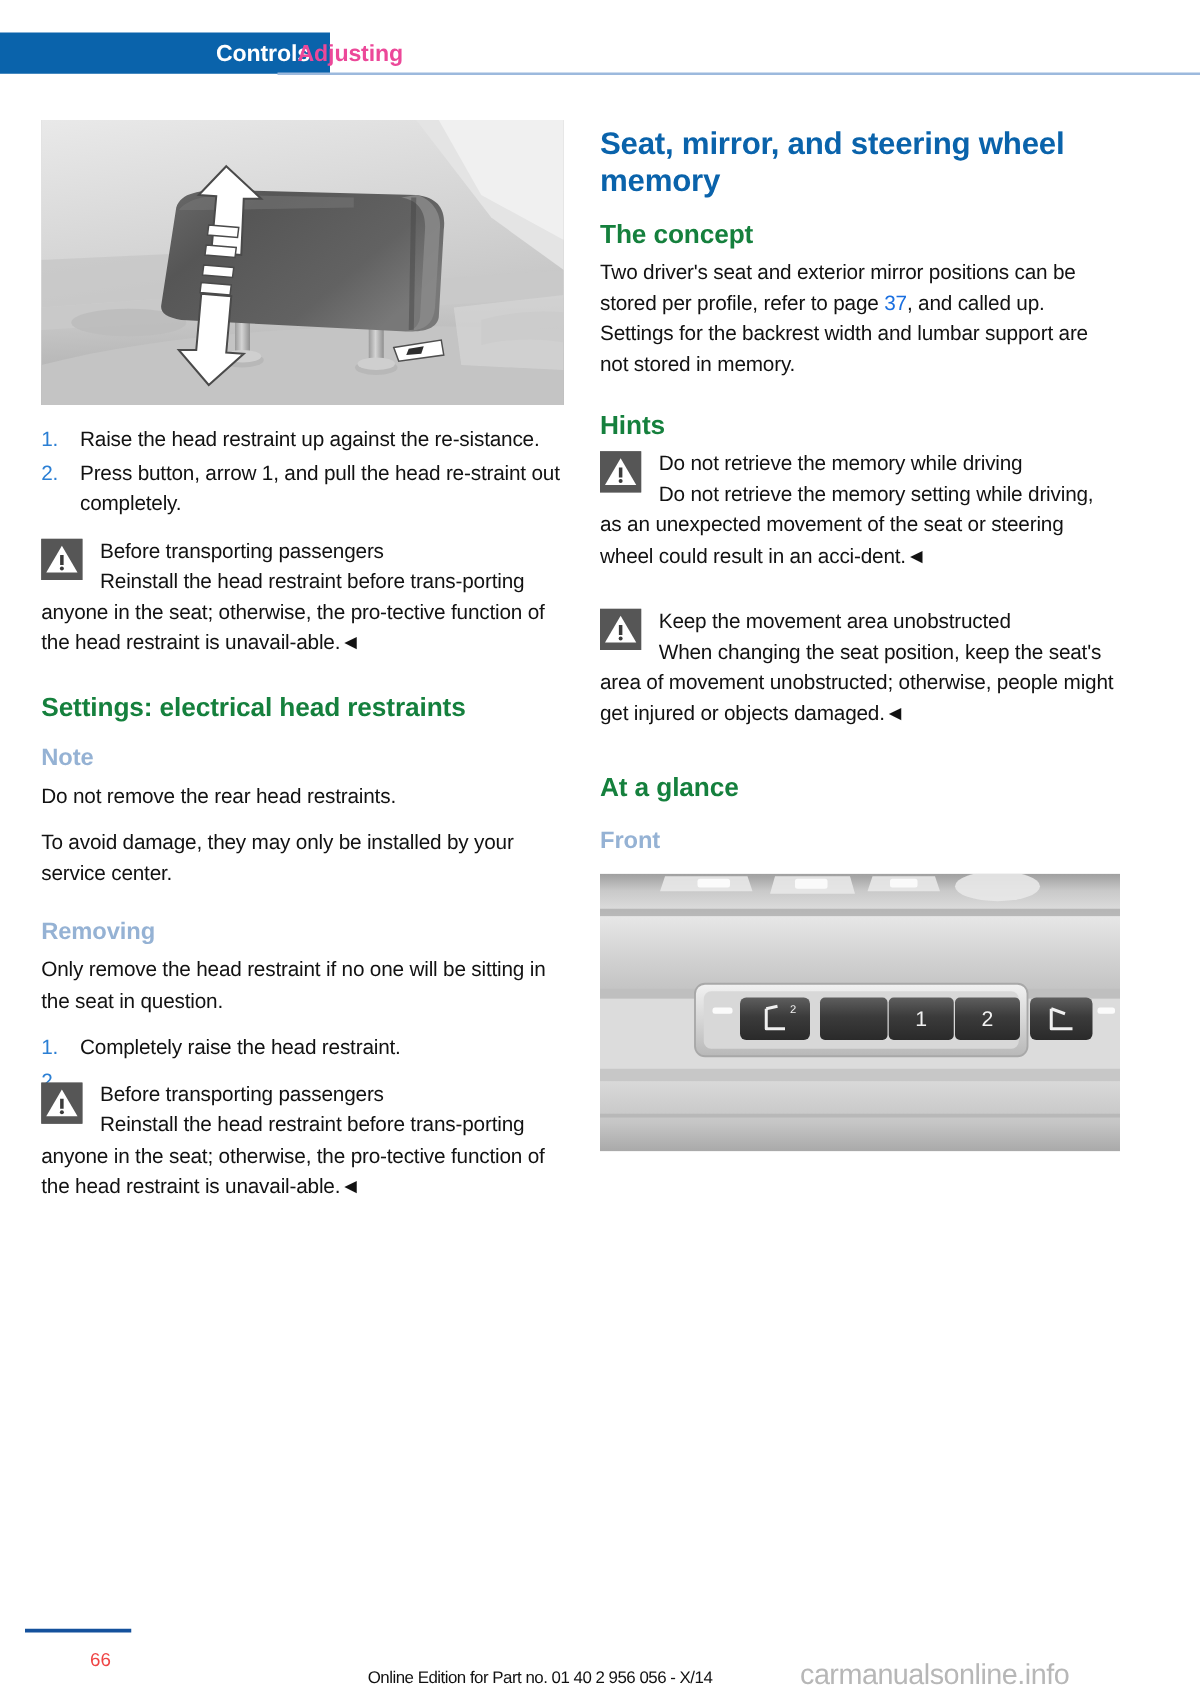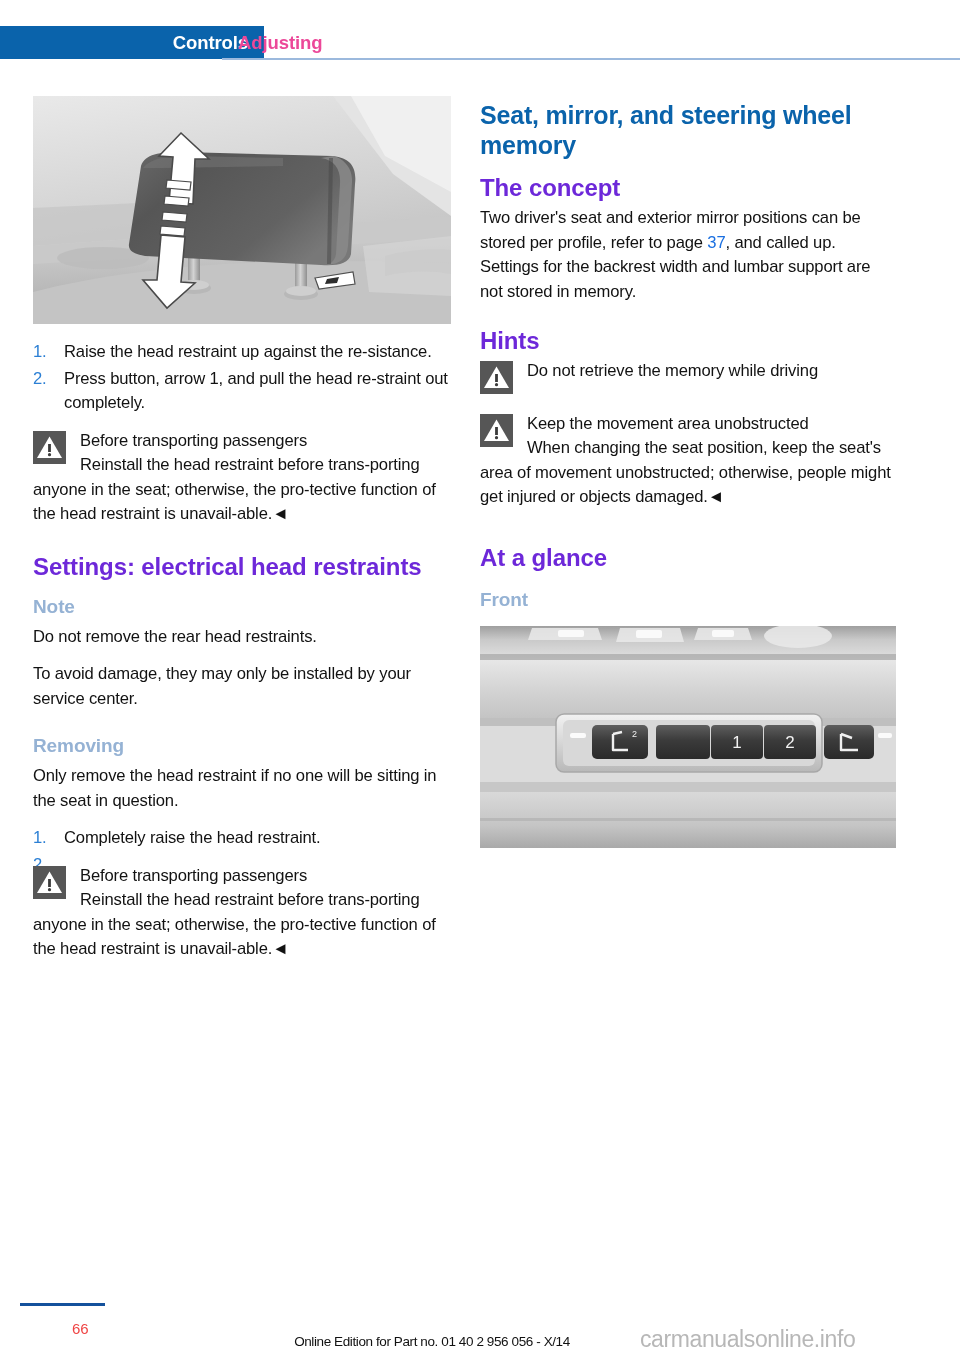--- a/index.html
+++ b/index.html
@@ -73,22 +73,22 @@
   
   .h1 {
     color: #0a63ab;
     font-size: 25px;
     font-weight: bold;
     line-height: 30px;
     letter-spacing: -0.2px;
     margin-bottom: 16px;
   }
   .h2 {
-    color: #6d28d9;
-    font-size: 24px;
+    color: #15803d;
+    font-size: 21px;
     font-weight: bold;
     line-height: 24px;
     letter-spacing: -0.1px;
     margin-bottom: 6px;
   }
   .h3 {
     color: #95b2d4;
     font-size: 19px;
     font-weight: bold;
     line-height: 24px;
@@ -368,20 +368,21 @@
   <div class="warn">
     <div class="warn-icon">
       <svg width="33" height="33" viewBox="0 0 33 33">
         <rect width="33" height="33" fill="#565656"></rect>
         <path d="M16.5 5.5 L29 27 L4 27 Z" fill="#ffffff"></path>
         <rect x="15.1" y="13" width="2.8" height="8" fill="#3a3a3a"></rect>
         <circle cx="16.5" cy="23.7" r="1.6" fill="#3a3a3a"></circle>
       </svg>
     </div>
     <div class="warn-head">Do not retrieve the memory while driving</div>
+    <div class="warn-body indent-first">Do not retrieve the memory setting while driving, as an unexpected movement of the seat or steering wheel could result in an acci‑dent.◄</div>
   </div>
 
   <div style="height:14px"></div>
 
   <div class="warn">
     <div class="warn-icon">
       <svg width="33" height="33" viewBox="0 0 33 33">
         <rect width="33" height="33" fill="#565656"></rect>
         <path d="M16.5 5.5 L29 27 L4 27 Z" fill="#ffffff"></path>
         <rect x="15.1" y="13" width="2.8" height="8" fill="#3a3a3a"></rect>

